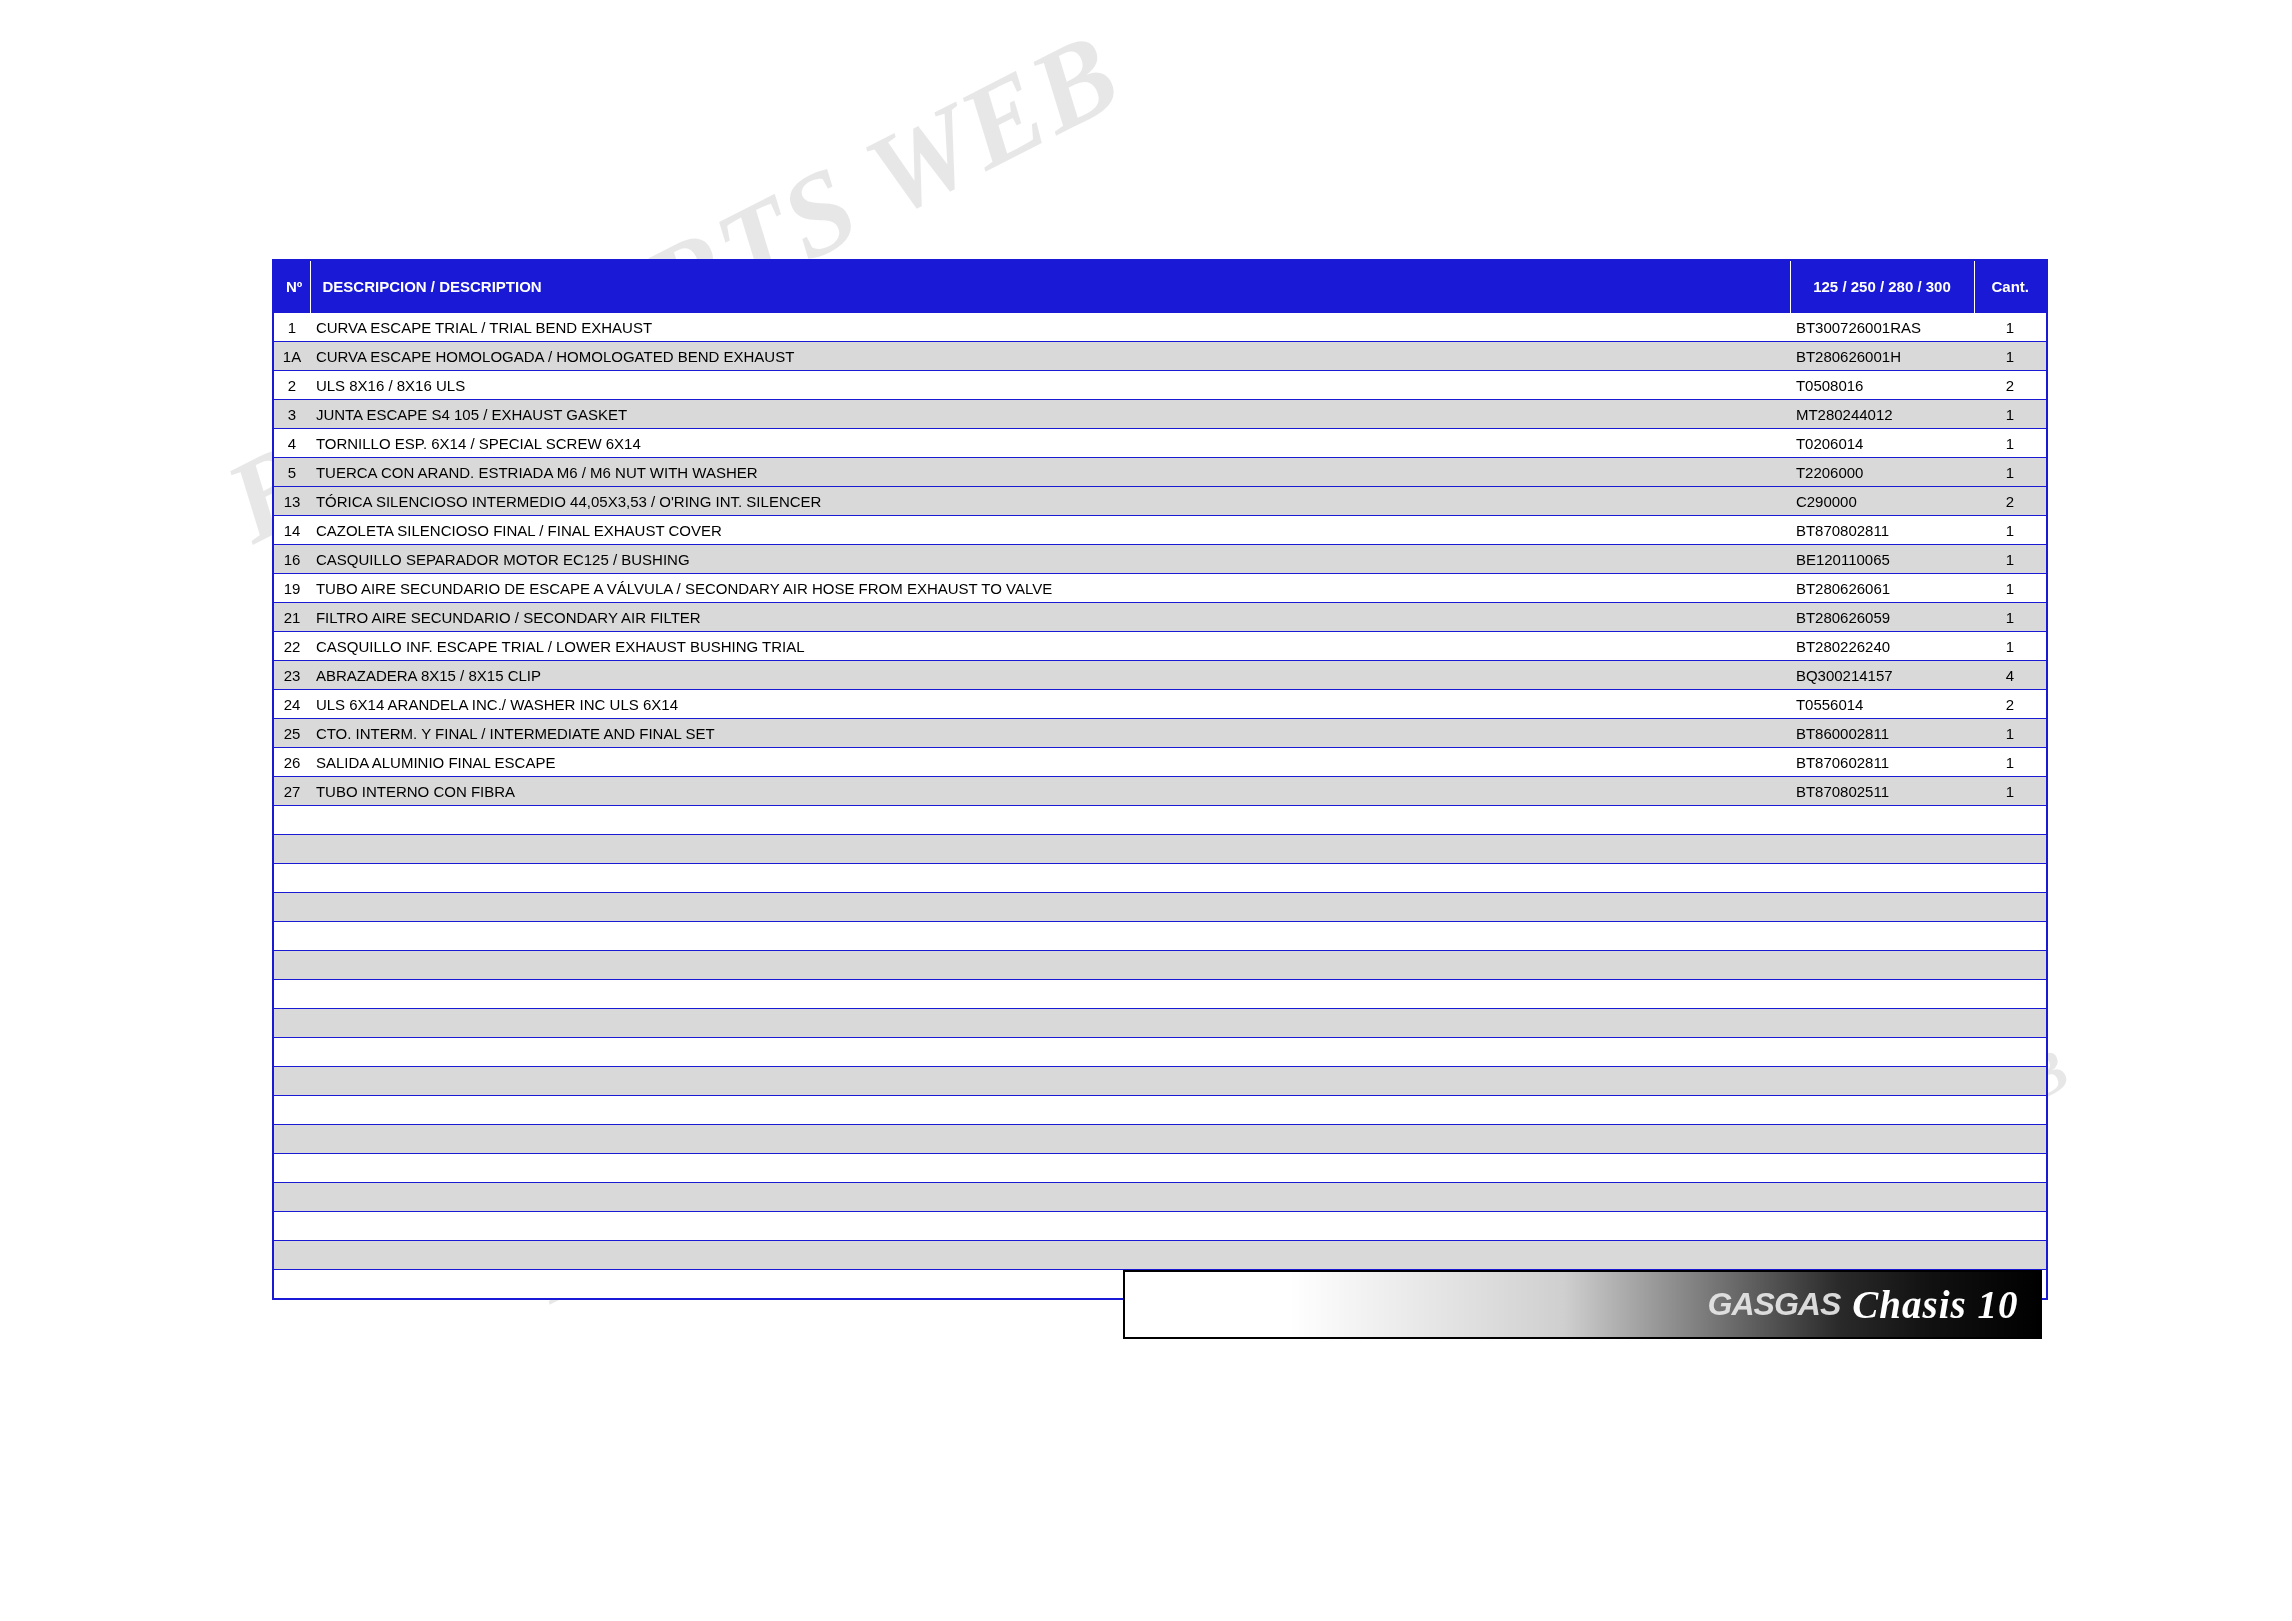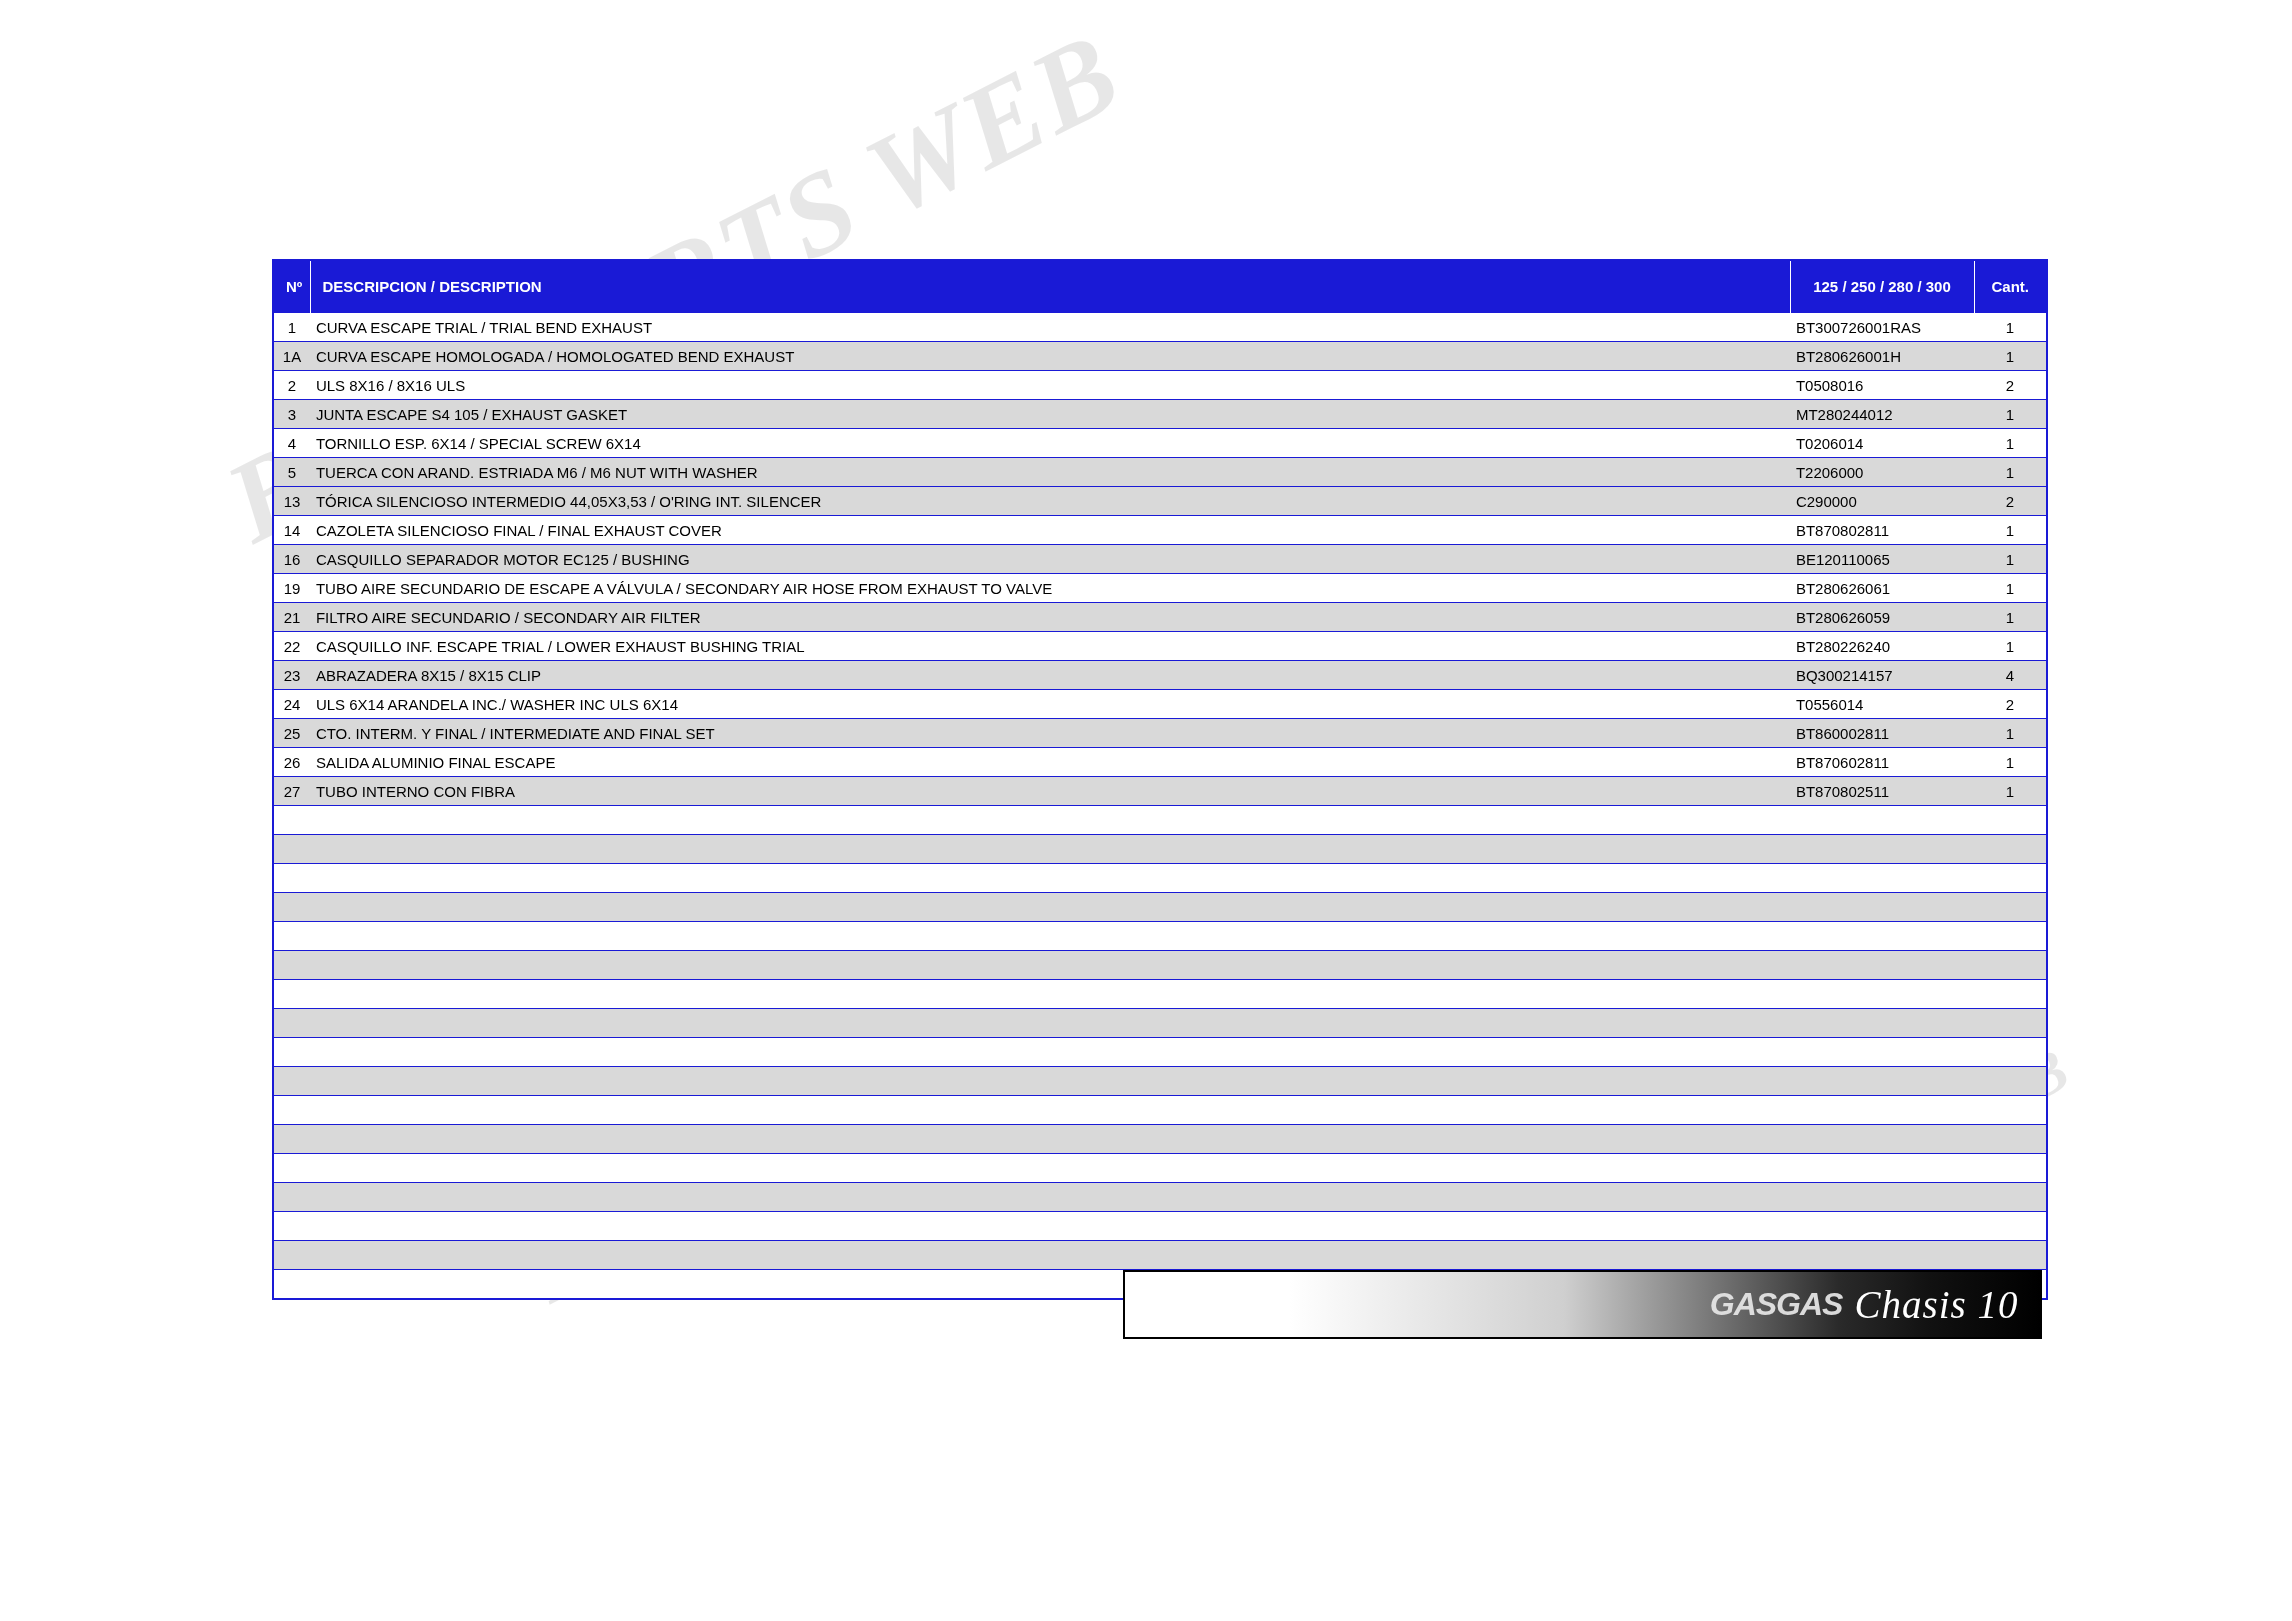--- a/index.html
+++ b/index.html
@@ -130,21 +130,21 @@
     font-weight: bold;
     font-style: italic;
     font-size: 32px;
     letter-spacing: -1px;
     margin-right: 12px;
     opacity: 0.92;
   }
   .chapter {
     color: #ffffff;
     font-family: "Liberation Serif", serif;
-    font-weight: normal;
+    font-weight: bold;
     font-style: italic;
     font-size: 39px;
     margin-right: 21.6px;
     letter-spacing: 1px;
   }
 </style>
 </head>
 <body>
 
 <div class="wm wm-1">BIKE-PARTS WEB</div>

